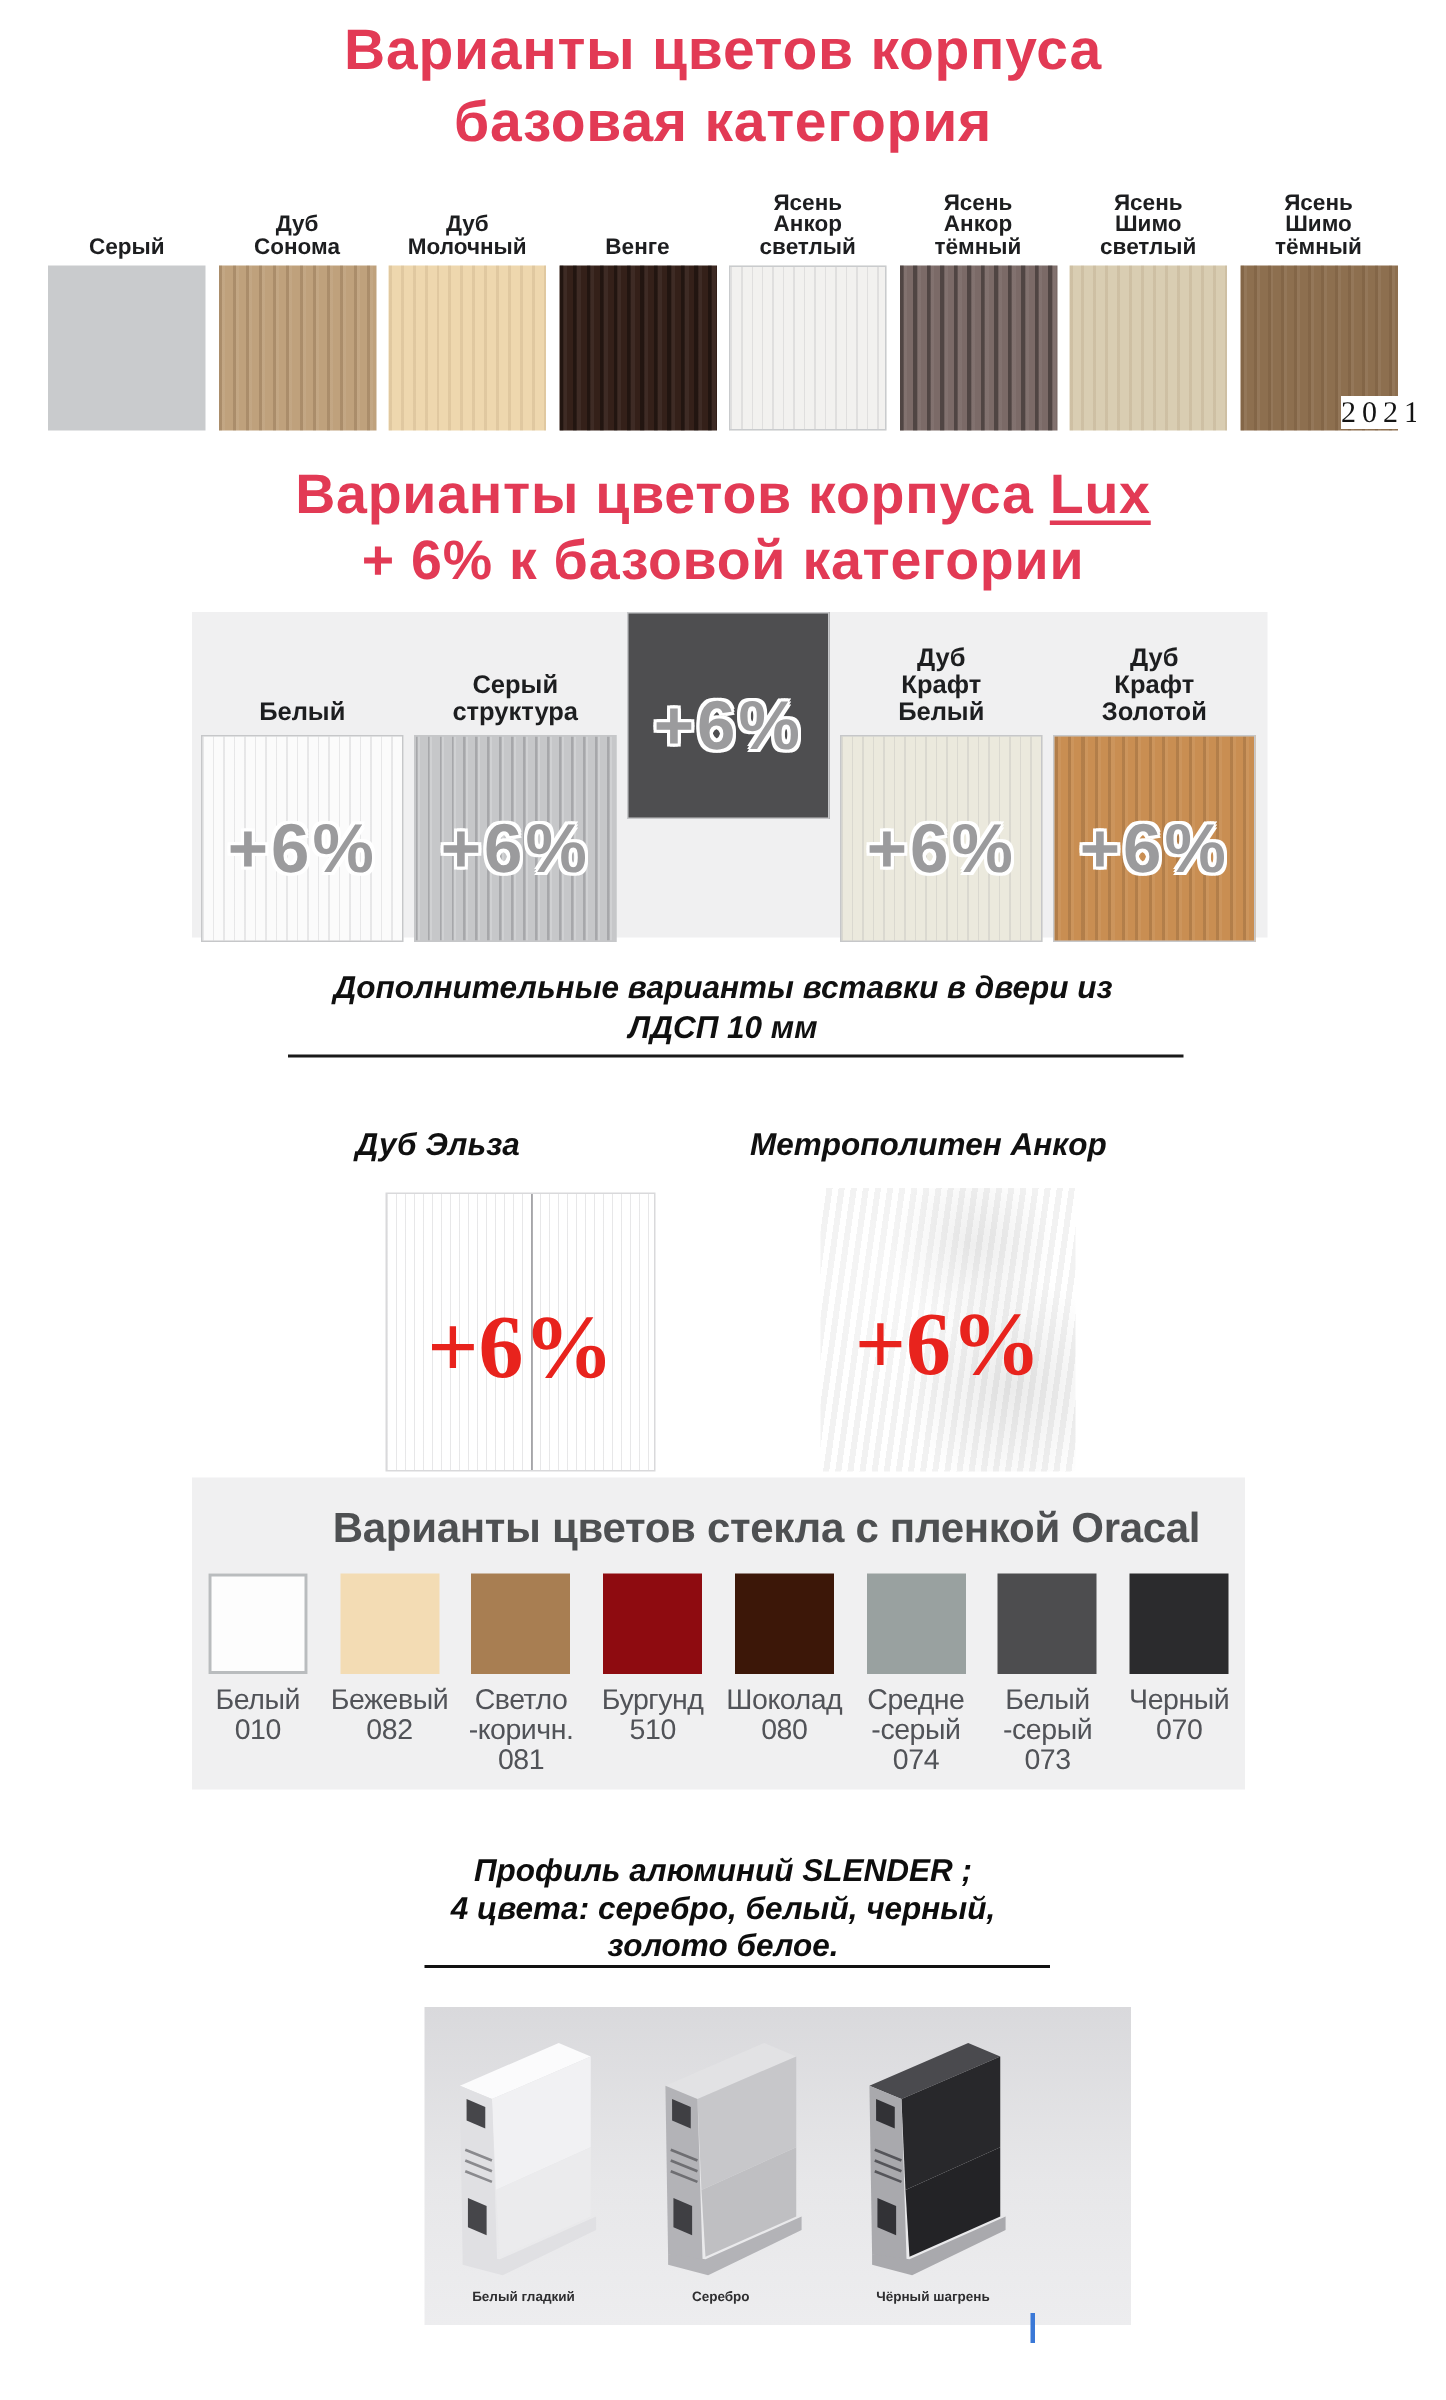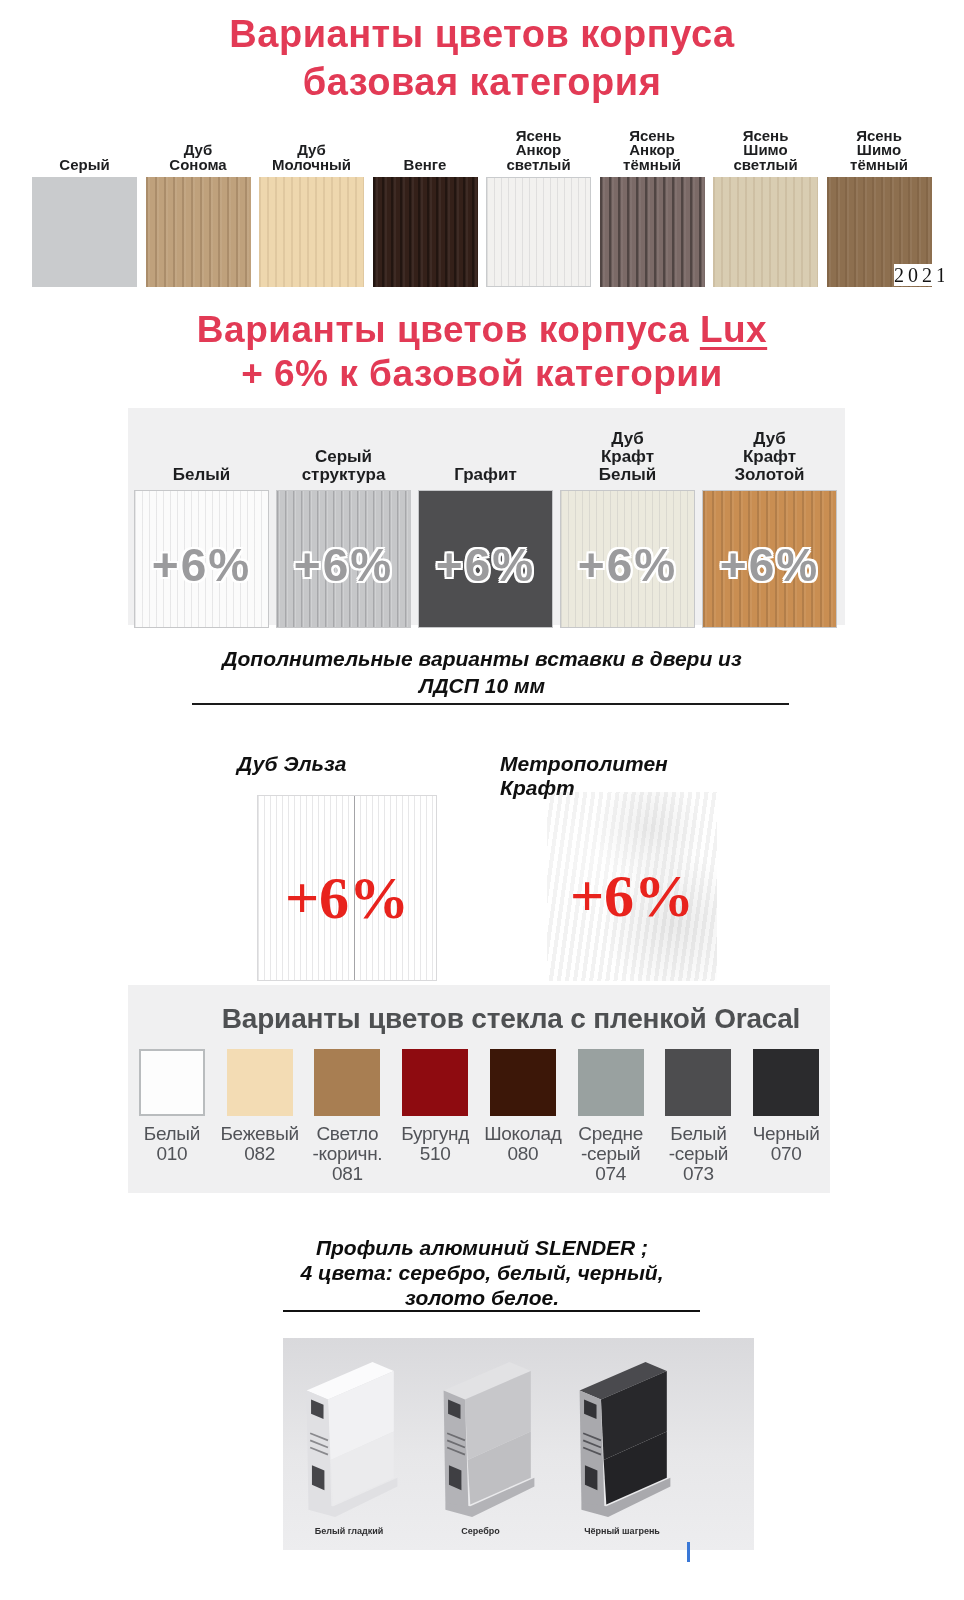--- a/index.html
+++ b/index.html
@@ -188,23 +188,20 @@
         <div class="col">
           <div class="col-label">
             <div>Серый</div>
             <div>структура</div>
           </div>
           <div class="col-swatch tex-wood-gray" style="background-color: rgb(198, 199, 201);">
             <span class="badge-gray">+6%</span>
           </div>
         </div>
         <div class="col">
-          <div class="col-label">
-            <div>Графит</div>
-          </div>
           <div class="col-swatch" style="background-color: rgb(78, 78, 80);">
             <span class="badge-gray">+6%</span>
           </div>
         </div>
         <div class="col">
           <div class="col-label">
             <div>Дуб</div>
             <div>Крафт</div>
             <div>Белый</div>
           </div>
@@ -224,21 +221,21 @@
         </div>
       </div>
   </div>
 
   <div id="ldsp-title">
     <div>Дополнительные варианты вставки в двери из</div>
     <div>ЛДСП 10 мм</div>
   </div>
   <div id="ldsp-line"></div>
   <div id="lbl-elza" class="insert-label">Дуб Эльза</div>
-  <div id="lbl-metro" class="insert-label">Метрополитен Крафт</div>
+  <div id="lbl-metro" class="insert-label">Метрополитен Анкор</div>
   <div id="sw-elza" class="tex-elza">
     <span class="badge-red">+6%</span>
   </div>
   <div id="sw-metro" class="tex-concrete">
     <span class="badge-red">+6%</span>
   </div>
 
   <div id="panel-oracal">
     <div id="oracal-title">Варианты цветов стекла с пленкой Oracal</div>
     <div id="row-oracal" class="swrow">

